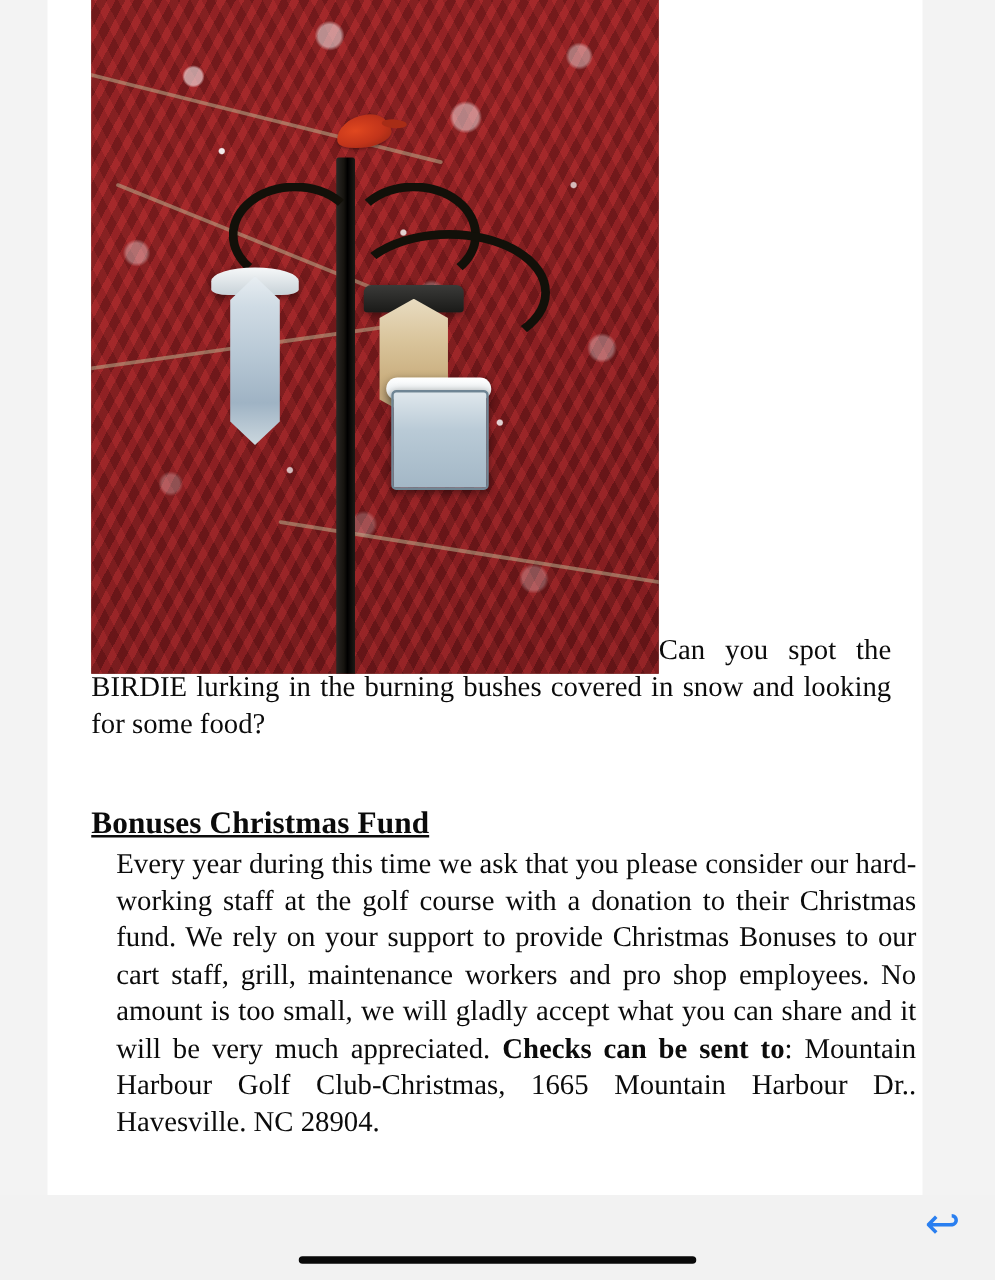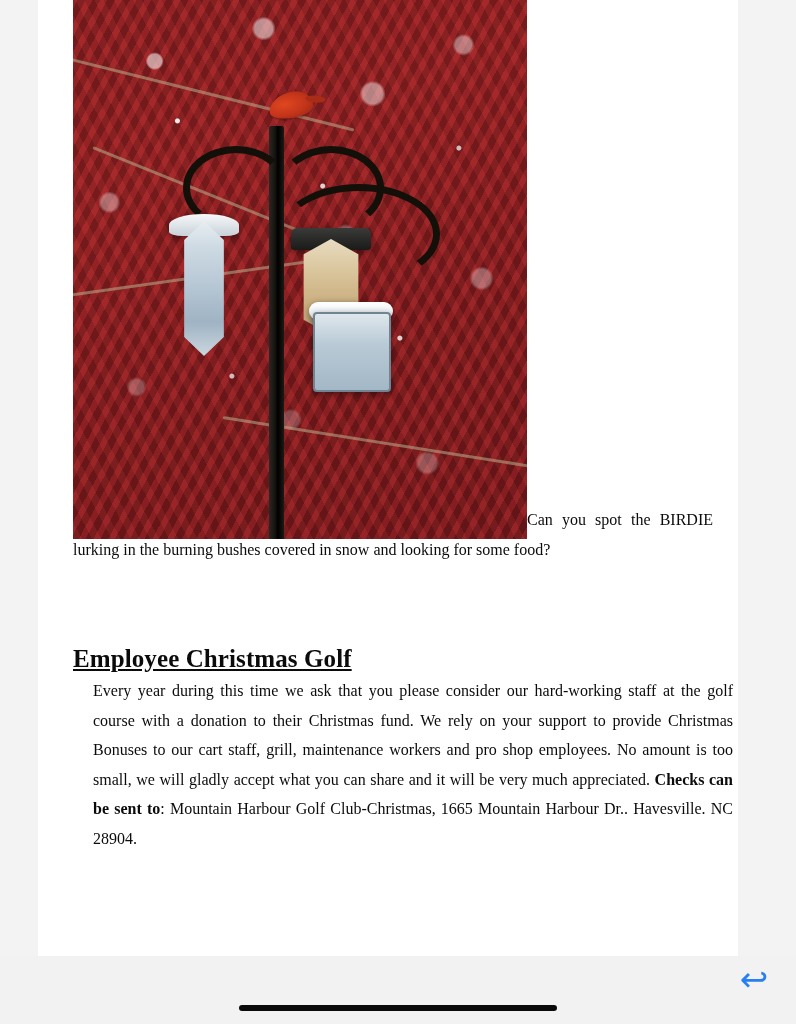--- a/index.html
+++ b/index.html
@@ -172,21 +172,21 @@
       radial-gradient(circle at 72% 63%, rgba(255,255,255,0.8) 0 2px, transparent 3px),
       radial-gradient(circle at 35% 70%, rgba(255,255,255,0.7) 0 2px, transparent 3px),
       radial-gradient(circle at 85% 28%, rgba(255,255,255,0.7) 0 2px, transparent 3px);
   }
 
   
   .body-text {
     position: absolute;
     left: 35px;
     width: 640px;
-    font-size: 16px;
+    font-size: 23px;
     line-height: 29.5px;
     color: #0b0b0b;
     text-align: justify;
     font-family: "Liberation Serif", serif;
   }
   .para-wrap-1 {
     top: 505px;
   }
   .para-wrap-1 .float-spacer {
     float: left;
@@ -269,21 +269,21 @@
       <div class="feeder f3"></div>
       <div class="bird"></div>
       <div class="snow-dust"></div>
     </div>
 
     <div class="body-text para-wrap-1">
       <div class="float-spacer"></div>
       <span>Can you spot the BIRDIE lurking in the burning bushes covered in snow and looking for some food?</span>
     </div>
 
-    <div class="heading">Employee Christmas Golf</div>
+    <div class="heading">Bonuses Christmas Fund</div>
 
     <div class="body-text para-2">
       <span>Every year during this time we ask that you please consider our hard-working  staff at the golf course with a donation to their Christmas fund.  We rely on your support to provide Christmas Bonuses to our cart staff, grill, maintenance workers and pro shop employees.   No amount is too small, we will gladly accept what you can share and it will be very much appreciated. </span><b>Checks can be sent to</b><span>:  Mountain Harbour Golf Club-Christmas, 1665 Mountain Harbour Dr.. Havesville. NC 28904.</span>
     </div>
 
   </div>
 
   <div class="bottom-bar">
     <div class="back-arrow">↩</div>
     <div class="home-indicator"></div>

